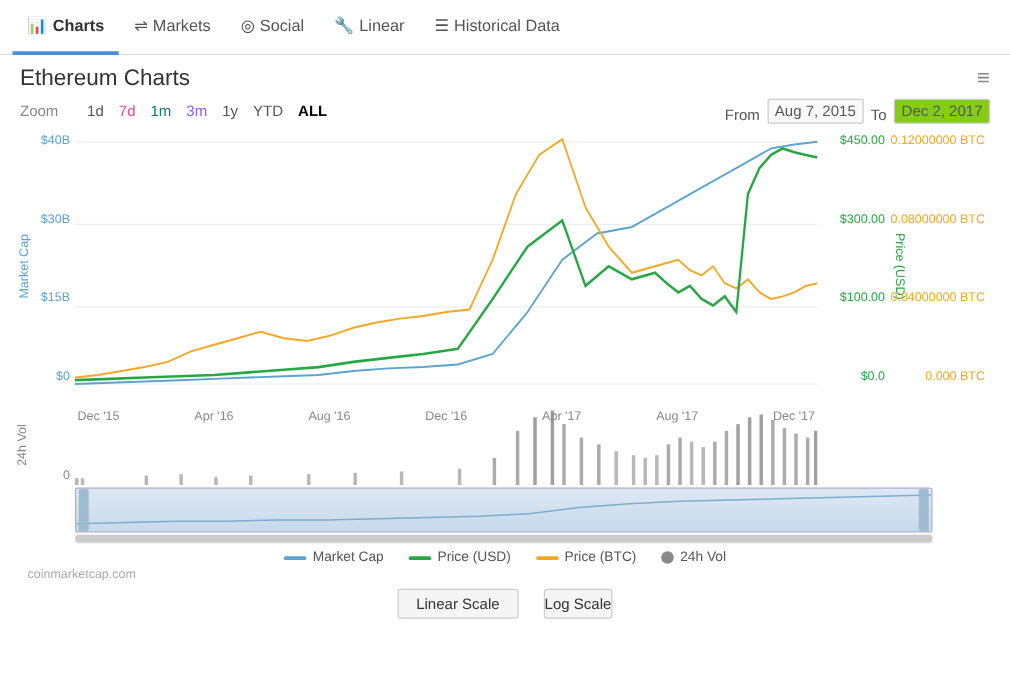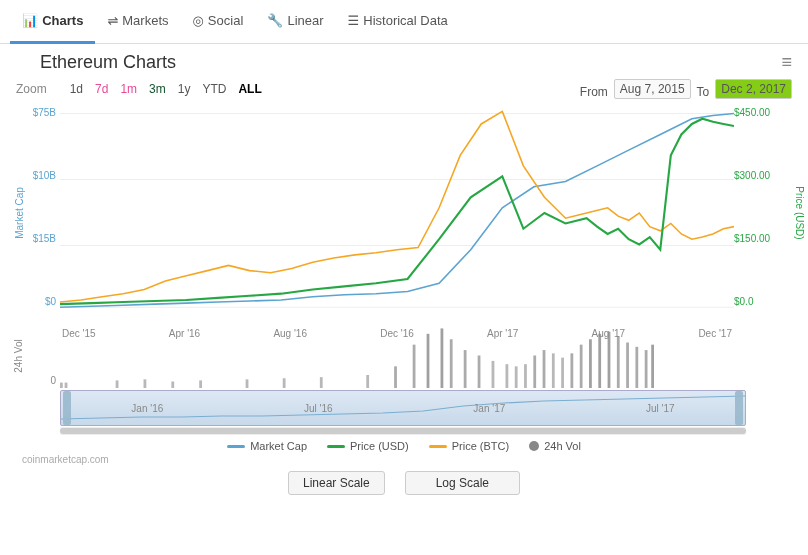--- a/index.html
+++ b/index.html
@@ -24,50 +24,50 @@
   <div style="display:flex;align-items:center;gap:4px;padding:0 12px;height:44px;cursor:pointer;font-size:13px;color:#555;border-bottom:3px solid transparent;">
     <span>🔧</span>
     <span>Linear</span>
   </div>
   <div style="display:flex;align-items:center;gap:4px;padding:0 12px;height:44px;cursor:pointer;font-size:13px;color:#555;border-bottom:3px solid transparent;">
     <span>☰</span>
     <span>Historical Data</span>
   </div>
 </div>
 
-<div style="display:flex;align-items:center;justify-content:space-between;padding:8px 16px 4px;margin-left:24px;">
+<div style="display:flex;align-items:center;justify-content:space-between;padding:8px 16px 4px;">
   <h1 style="font-size:18px;font-weight:normal;color:#333;">Ethereum Charts</h1>
   <span style="font-size:18px;color:#888;cursor:pointer;">≡</span>
 </div>
 
 <div style="display:flex;align-items:center;justify-content:space-between;padding:2px 16px 4px;">
   <div style="display:flex;align-items:center;gap:2px;">
     <span style="color:#888;font-size:12px;margin-right:16px;">Zoom</span>
     <button style="padding:2px 5px;font-size:12px;color:#555;cursor:pointer;border:none;background:none;">1d</button>
     <button style="padding:2px 5px;font-size:12px;color:#ec4899;cursor:pointer;border:none;background:none;">7d</button>
-    <button style="padding:2px 5px;font-size:12px;color:#ec4899;cursor:pointer;border:none;background:none;">1m</button>
-    <button style="padding:2px 5px;font-size:12px;color:#14532d;cursor:pointer;border:none;background:none;">3m</button>
+    <button style="padding:2px 5px;font-size:12px;color:#0f766e;cursor:pointer;border:none;background:none;">1m</button>
+    <button style="padding:2px 5px;font-size:12px;color:#8b5cf6;cursor:pointer;border:none;background:none;">3m</button>
     <button style="padding:2px 5px;font-size:12px;color:#555;cursor:pointer;border:none;background:none;">1y</button>
     <button style="padding:2px 5px;font-size:12px;color:#555;cursor:pointer;border:none;background:none;">YTD</button>
     <button style="padding:2px 5px;font-size:12px;color:#000;font-weight:bold;cursor:pointer;border:none;background:none;">ALL</button>
   </div>
   <div style="display:flex;align-items:flex-end;gap:6px;font-size:12px;color:#555;">
     <span>From</span>
     <span style="border:1px solid #ccc;padding:2px 5px;font-size:12px;border-radius:2px;background:#f9f9f9;cursor:pointer;">Aug 7, 2015</span>
     <span>To</span>
     <span style="border:1px solid #ccc;padding:2px 5px;font-size:12px;border-radius:2px;background:#84cc16;cursor:pointer;">Dec 2, 2017</span>
   </div>
 </div>
 
 <div style="position:relative;margin:0 16px;display:flex;height:220px;">
 
   <div style="width:44px;display:flex;flex-direction:column;justify-content:space-between;align-items:flex-end;padding:4px 4px 16px 0;font-size:10px;color:#5ba4cf;position:relative;">
     <span style="position:absolute;left:-22px;top:50%;transform:translateY(-50%) rotate(-90deg);font-size:10px;color:#5ba4cf;white-space:nowrap;">Market Cap</span>
-    <span>$75B</span>
-    <span>$10B</span>
+    <span>$40B</span>
+    <span>$30B</span>
     <span>$15B</span>
     <span>$0</span>
   </div>
 
   <div style="flex:1;position:relative;">
     <svg width="100%" height="100%" viewBox="0 0 640 210" preserveAspectRatio="none">
 
       <line x1="0" y1="10" x2="640" y2="10" stroke="#eee" stroke-width="1"></line>
       <line x1="0" y1="73" x2="640" y2="73" stroke="#eee" stroke-width="1"></line>
       <line x1="0" y1="136" x2="640" y2="136" stroke="#eee" stroke-width="1"></line>
@@ -85,28 +85,35 @@
       <span>Dec '15</span>
       <span>Apr '16</span>
       <span>Aug '16</span>
       <span>Dec '16</span>
       <span>Apr '17</span>
       <span>Aug '17</span>
       <span>Dec '17</span>
     </div>
   </div>
 
-  <div style="width:58px;display:flex;flex-direction:column;justify-content:space-between;align-items:flex-start;padding:4px 4px 16px 0;font-size:10px;color:#27a744;position:relative;">
+  <div style="width:58px;display:flex;flex-direction:column;justify-content:space-between;align-items:flex-end;padding:4px 4px 16px 0;font-size:10px;color:#27a744;position:relative;">
     <span style="position:absolute;right:-34px;top:50%;transform:translateY(-50%) rotate(90deg);font-size:10px;color:#27a744;white-space:nowrap;">Price (USD)</span>
     <span>$450.00</span>
     <span>$300.00</span>
-    <span>$150.00</span>
+    <span>$100.00</span>
     <span>$0.0</span>
   </div>
 
+  <div style="width:80px;display:flex;flex-direction:column;justify-content:space-between;align-items:flex-end;padding:4px 4px 16px 0;font-size:10px;color:#f5a623;position:relative;">
+
+    <span>0.12000000 BTC</span>
+    <span>0.08000000 BTC</span>
+    <span>0.04000000 BTC</span>
+    <span>0.000 BTC</span>
+  </div>
 </div>
 
 <div style="position:relative;margin:0 16px;display:flex;height:65px;">
   <div style="width:44px;display:flex;flex-direction:column;justify-content:space-between;align-items:flex-end;padding:2px 4px 2px 0;font-size:10px;color:#888;position:relative;">
     <span style="position:absolute;left:-14px;top:50%;transform:translateY(-50%) rotate(-90deg);font-size:10px;color:#888;white-space:nowrap;">24h Vol</span>
     <span></span>
     <span>0</span>
   </div>
   <div style="flex:1;position:relative;">
     <svg width="100%" height="100%" viewBox="0 0 640 60" preserveAspectRatio="none">
@@ -161,26 +168,20 @@
   <div style="width:138px;"></div>
 </div>
 
 <div style="margin:2px 62px 0 60px;height:36px;background:linear-gradient(to bottom,#dde8f4,#c8d9ea);border:1px solid #aac;border-radius:2px;position:relative;overflow:hidden;">
   
   <svg width="100%" height="100%" viewBox="0 0 680 34" preserveAspectRatio="none">
     <polyline fill="none" stroke="#7aaed0" stroke-width="1.2" points="0,28 40,27 80,26 120,26 160,25 200,25 240,24 280,23 320,22 360,20 400,15 440,12 480,10 520,9 560,8 600,7 640,6 680,5"></polyline>
   </svg>
   <div style="position:absolute;left:2px;top:0;bottom:0;width:8px;background:#99b8cc;cursor:ew-resize;border-radius:2px;opacity:0.9;"></div>
   <div style="position:absolute;right:2px;top:0;bottom:0;width:8px;background:#99b8cc;cursor:ew-resize;border-radius:2px;opacity:0.9;"></div>
-  <div style="position:absolute;top:50%;transform:translateY(-50%);left:0;right:0;display:flex;justify-content:space-around;font-size:10px;color:#888;pointer-events:none;">
-    <span>Jan '16</span>
-    <span>Jul '16</span>
-    <span>Jan '17</span>
-    <span>Jul '17</span>
-  </div>
 </div>
 
 <div style="margin:1px 62px 0 60px;height:8px;background:#eee;border-radius:2px;position:relative;">
   <div style="position:absolute;left:0;right:0;top:1px;height:6px;background:#ccc;border-radius:3px;"></div>
 </div>
 
 <div style="display:flex;align-items:center;justify-content:center;gap:20px;padding:5px 0 2px;font-size:11px;color:#555;">
   <div style="display:flex;align-items:center;gap:5px;">
     <div style="width:18px;height:3px;background:#5ba4cf;border-radius:2px;"></div>
     <span>Market Cap</span>
@@ -198,14 +199,14 @@
     <span>24h Vol</span>
   </div>
 </div>
 
 <div style="padding:0 22px 2px;font-size:10px;color:#aaa;">
   <span>coinmarketcap.com</span>
 </div>
 
 <div style="display:flex;justify-content:center;gap:20px;padding:4px 0 6px;">
   <button style="padding:4px 14px;font-size:12px;border:1px solid #ccc;background:#f5f5f5;color:#333;cursor:pointer;border-radius:3px;">Linear Scale</button>
-  <button style="padding:4px 30px;font-size:12px;border:1px solid #ccc;background:#f5f5f5;color:#333;cursor:pointer;border-radius:3px;">Log Scale</button>
+  <button style="padding:4px 0;font-size:12px;border:1px solid #ccc;background:#f5f5f5;color:#333;cursor:pointer;border-radius:3px;">Log Scale</button>
 </div>
 
 </body></html>

